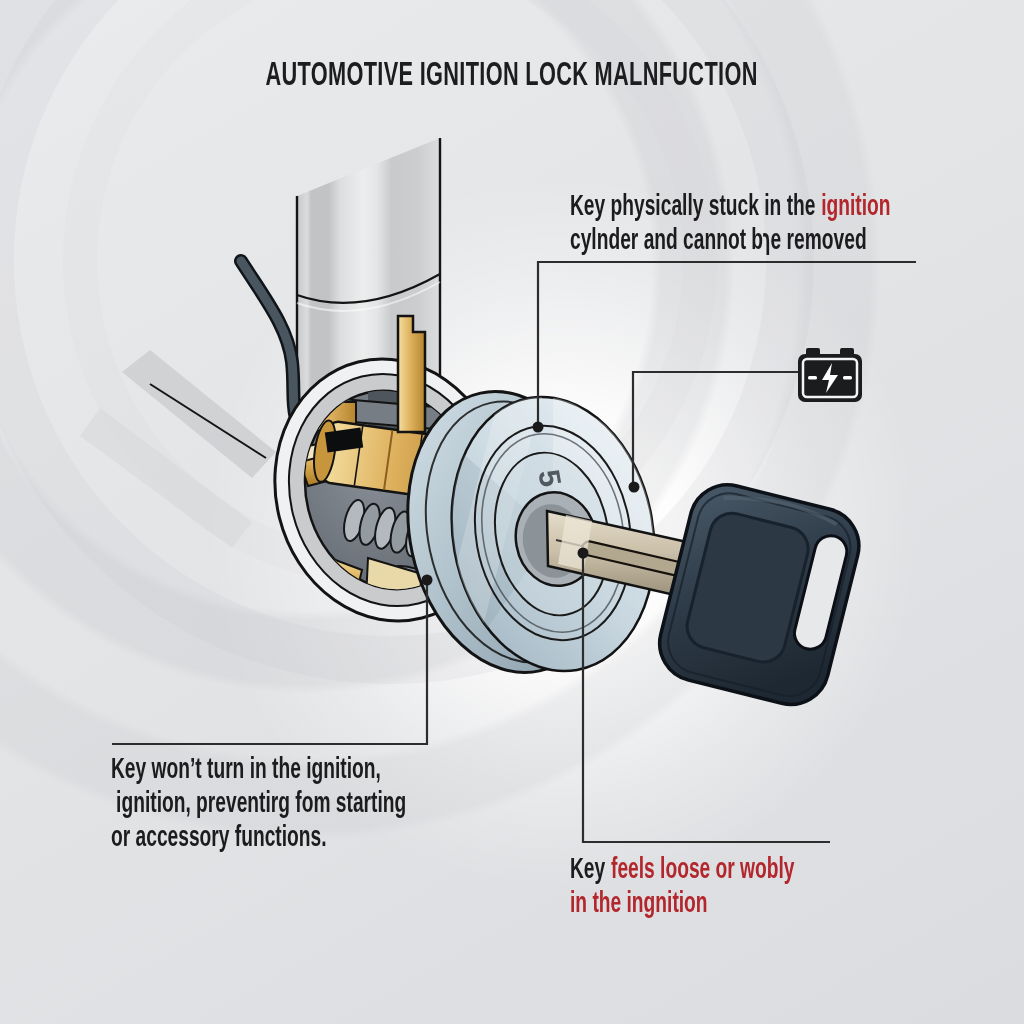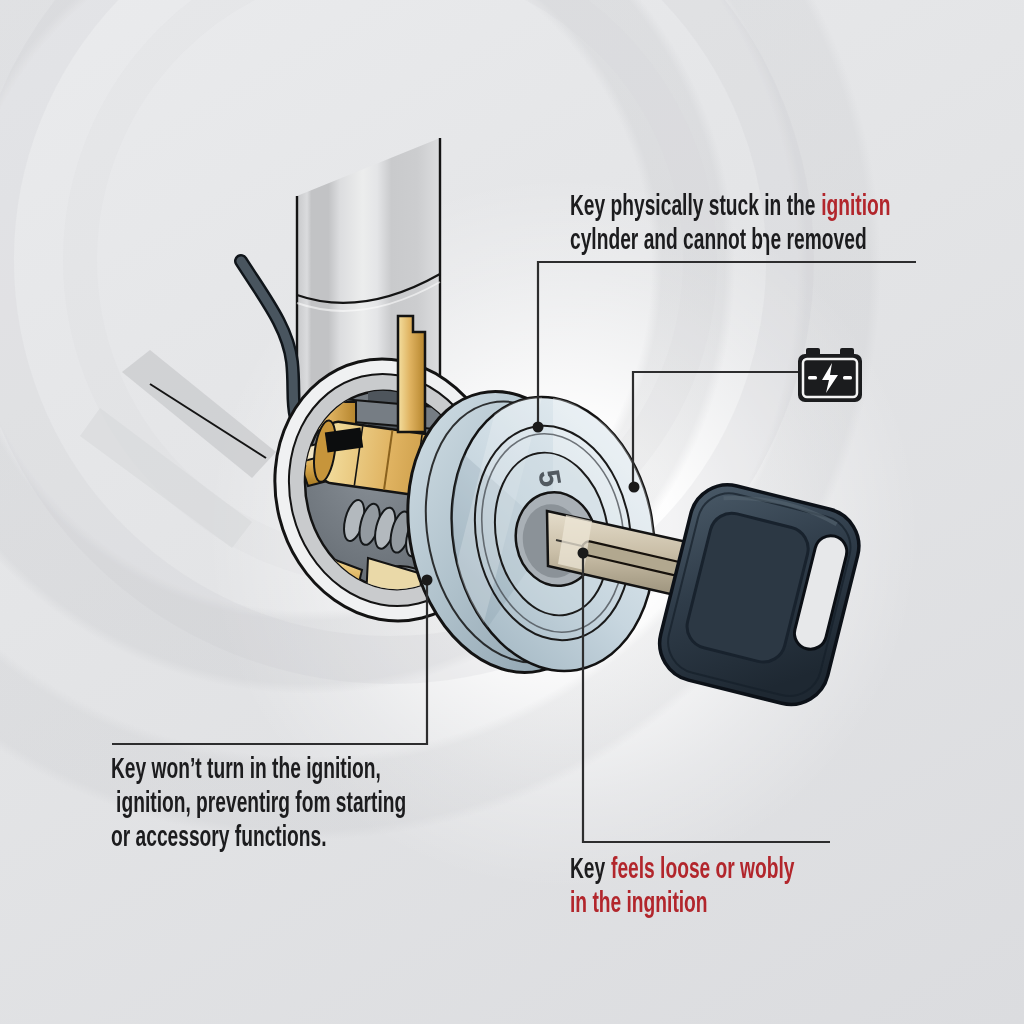--- a/index.html
+++ b/index.html
@@ -205,20 +205,23 @@
       <path d="M583,556 V842 H830"></path>
     </g>
     <g fill="#1a1a1a">
       <circle cx="538" cy="427" r="5.5"></circle>
       <circle cx="634" cy="487" r="5.5"></circle>
       <circle cx="427" cy="580" r="5.5"></circle>
       <circle cx="583" cy="553" r="5.5"></circle>
     </g>
   </svg>
 
+  <div class="title-wrap">
+    <div class="title">AUTOMOTIVE IGNITION LOCK MALNFUCTION</div>
+  </div>
 
   <div class="callout" style="left:570px;top:188px">
     <div class="cl"><span>Key physically stuck in the</span><span class="red gap">ignition</span></div>
     <div class="cl">cylnder and cannot bɿe removed</div>
   </div>
 
   <div class="callout" style="left:111px;top:751px">
     <div class="cl">Key won’t turn in the ignition,</div>
     <div class="cl" style="padding-left:8px">ignition, preventirg fom starting</div>
     <div class="cl">or accessory functions.</div>

